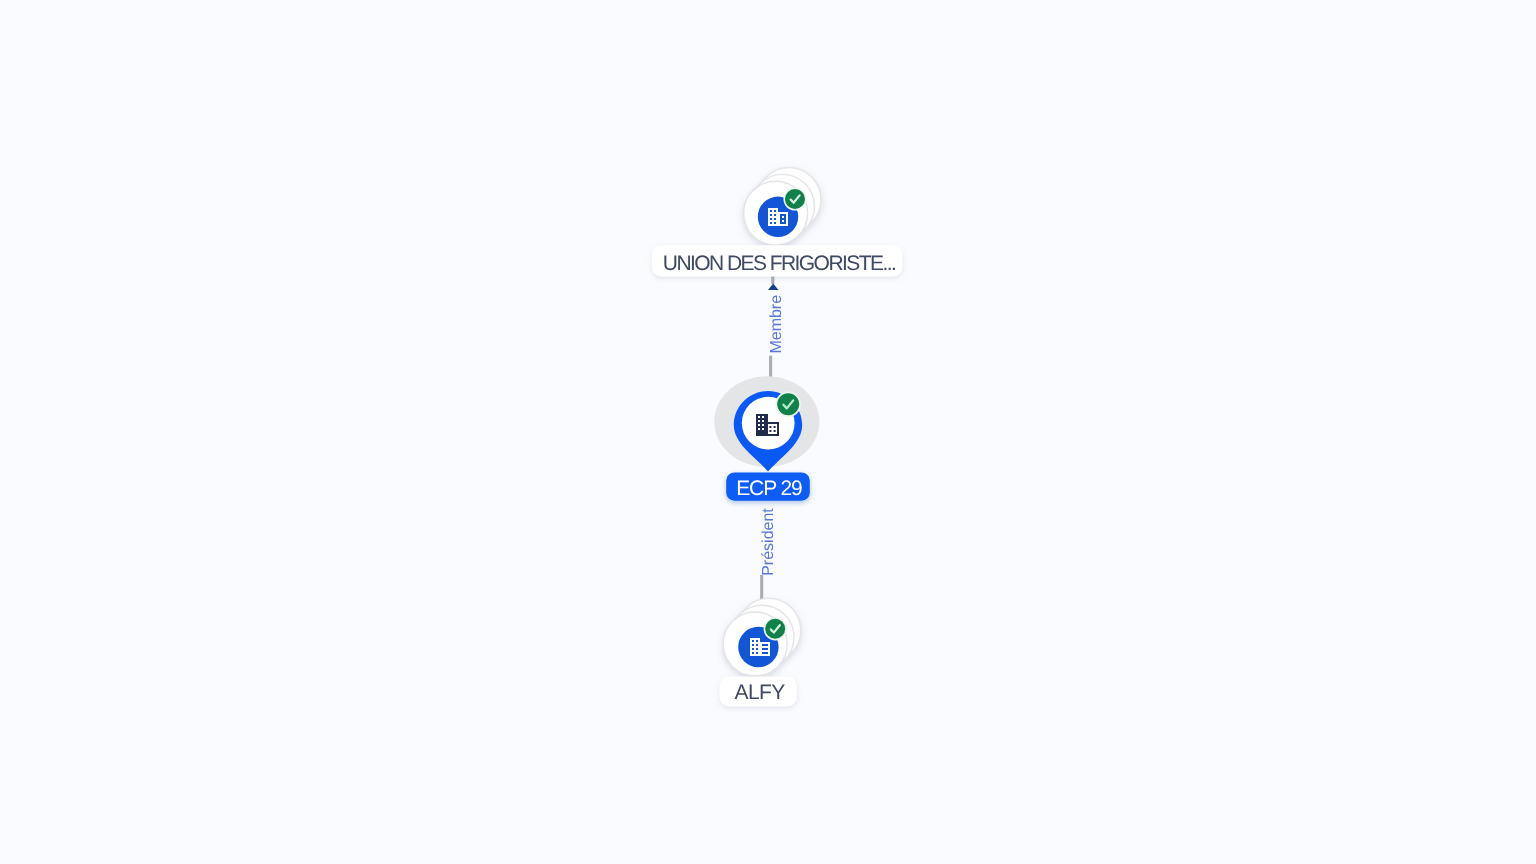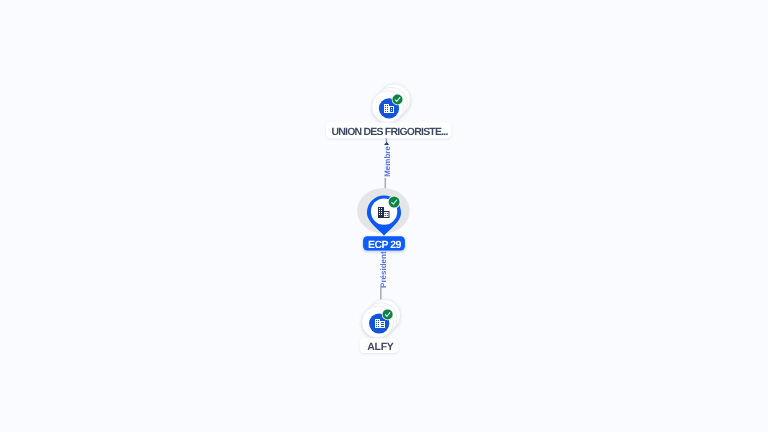--- a/index.html
+++ b/index.html
@@ -1,19 +1,19 @@
 <!DOCTYPE html>
 <html><head>
 <meta charset="utf-8">
 <style>
   html,body{margin:0;padding:0;}
   body{width:768px;height:432px;overflow:hidden;background:#fafbfe;
        font-family:"Liberation Sans",sans-serif;
        -webkit-font-smoothing:antialiased;text-rendering:geometricPrecision;}
-  #stage{position:relative;width:768px;height:344px;font-weight:bold;}
+  #stage{position:relative;width:768px;height:344px;}
   svg{position:absolute;left:0;top:0;}
   .edge-label{-webkit-font-smoothing:antialiased;font-size:8px;fill:#5a78d6;font-family:"Liberation Sans",sans-serif;}
   .nl{-webkit-font-smoothing:antialiased;font-size:10.5px;fill:#3f4961;font-family:"Liberation Sans",sans-serif;}
   .nl-union{letter-spacing:-0.78px;}
   .nl-alfy{letter-spacing:-0.3px;}
   .nl-sel{-webkit-font-smoothing:antialiased;font-size:10.5px;fill:#ffffff;letter-spacing:-0.55px;font-family:"Liberation Sans",sans-serif;}
 </style>
 </head>
 <body>
 

